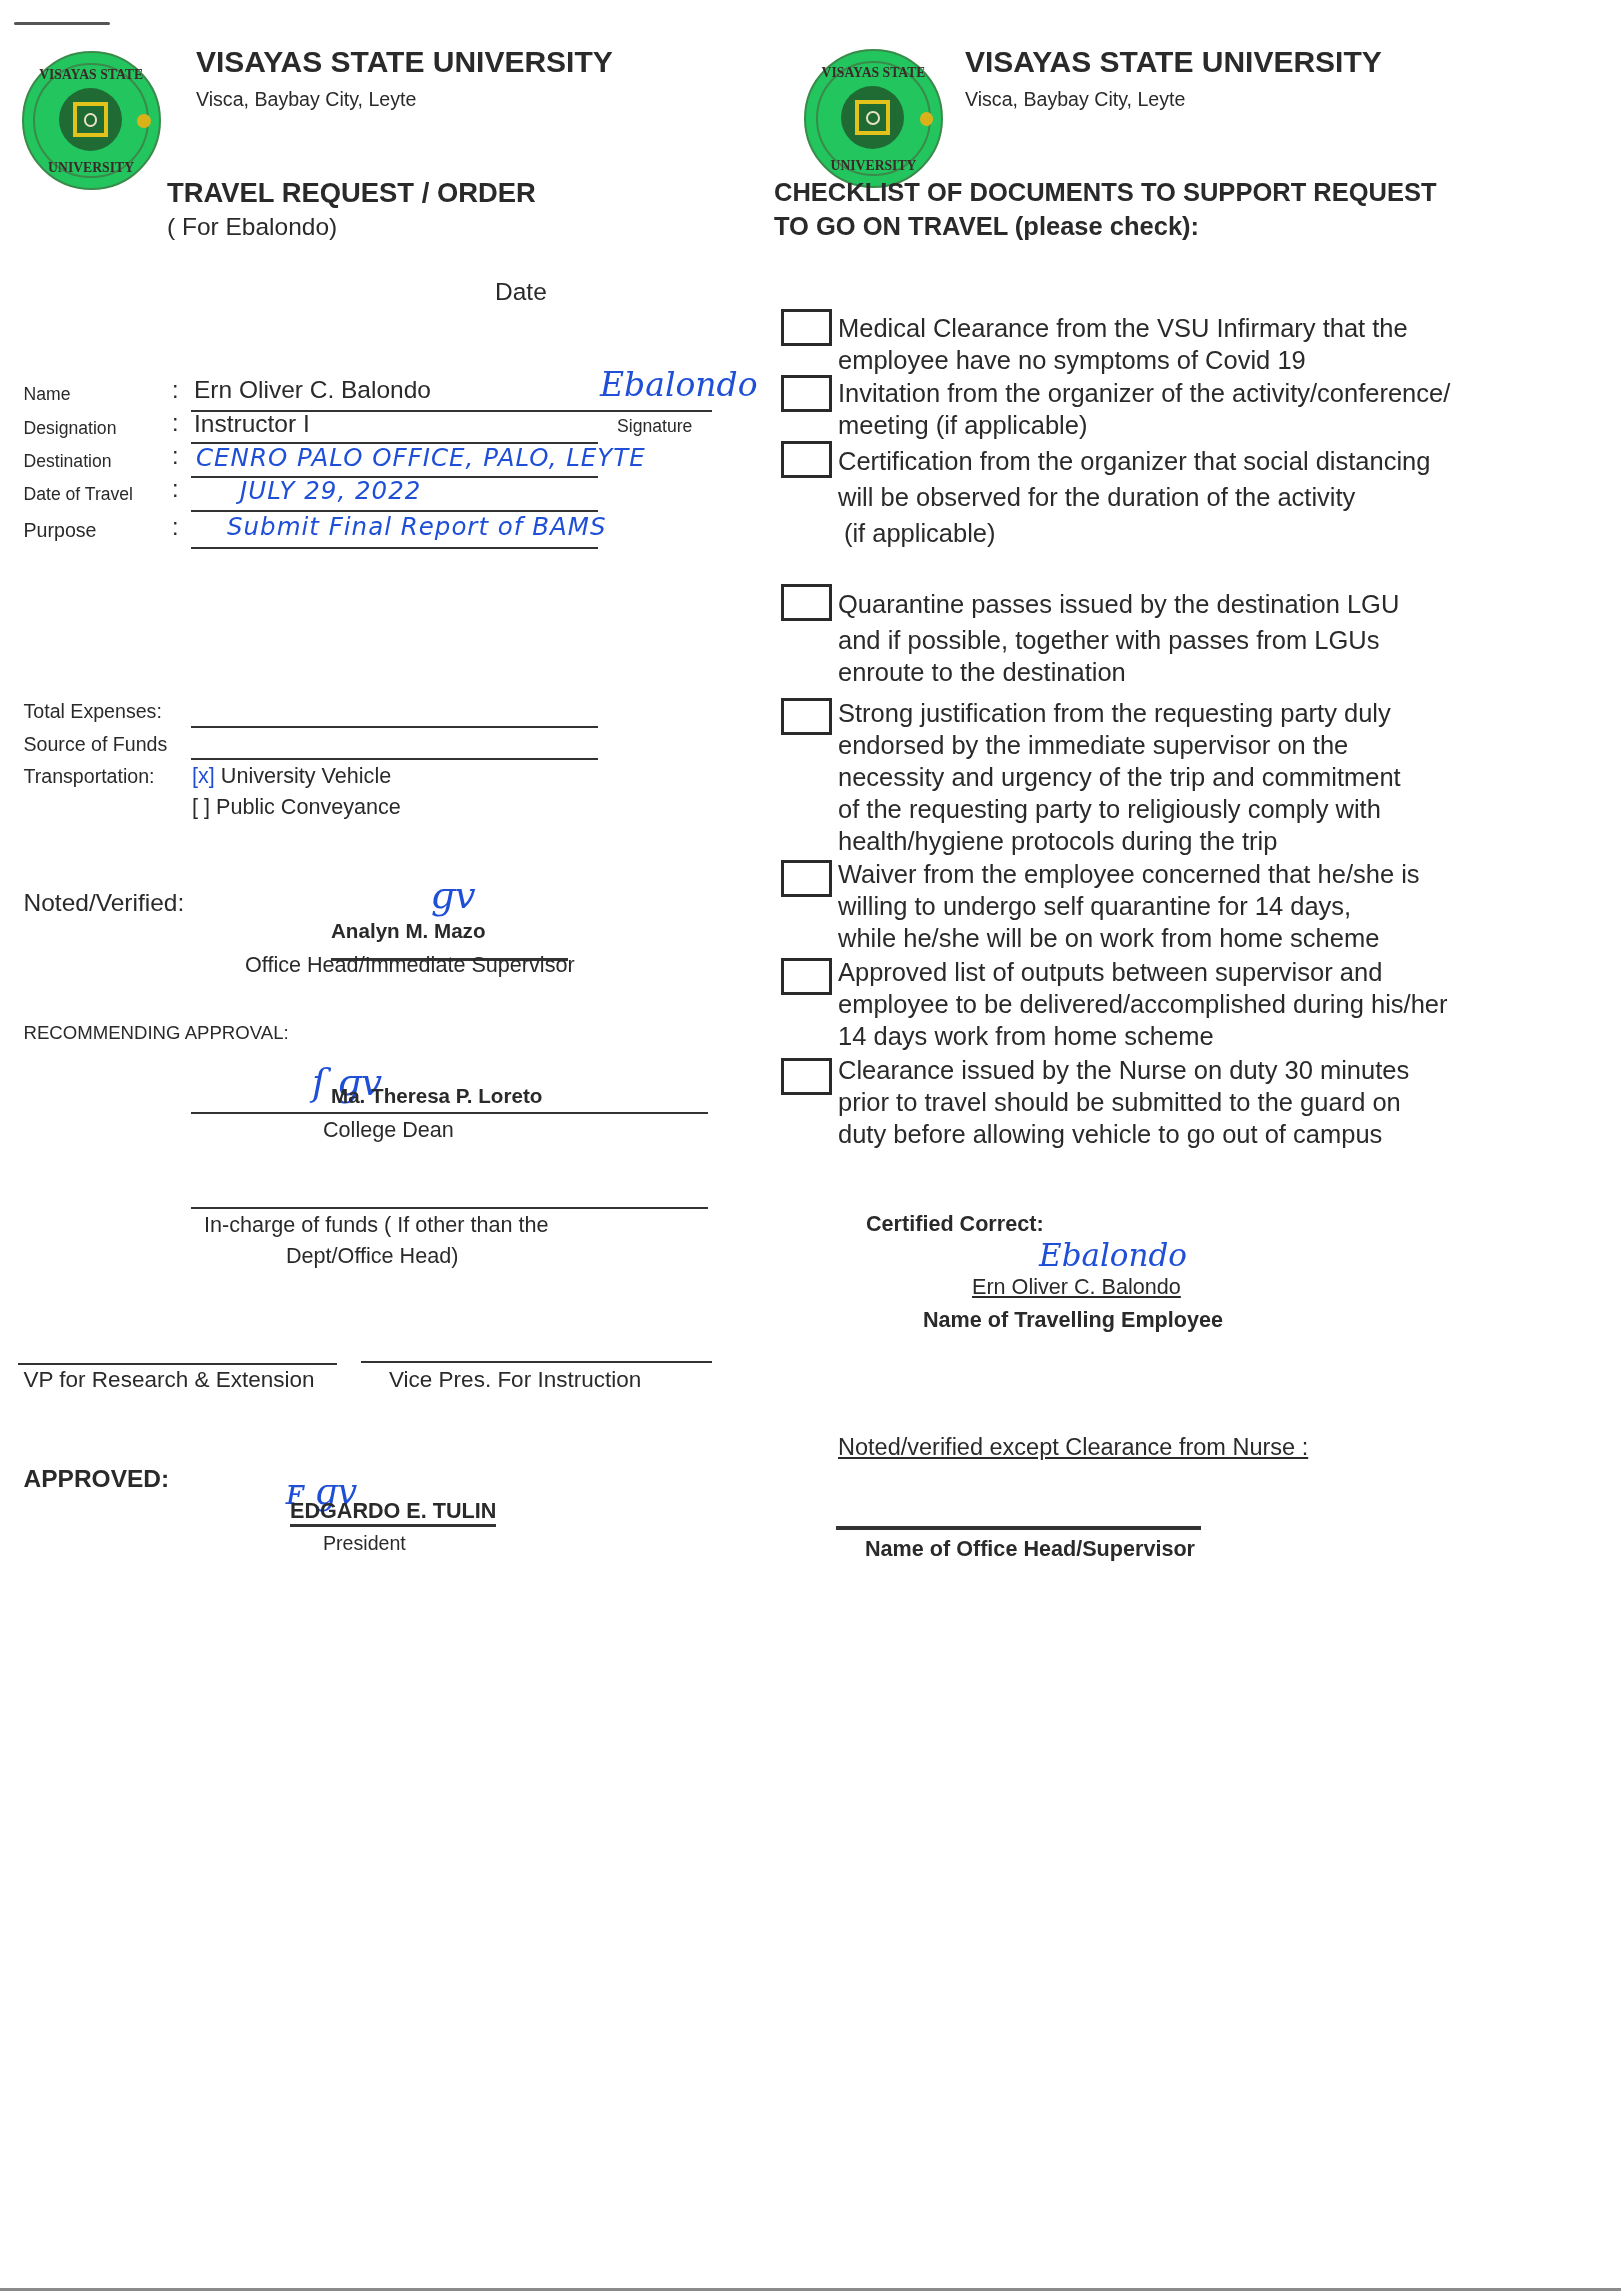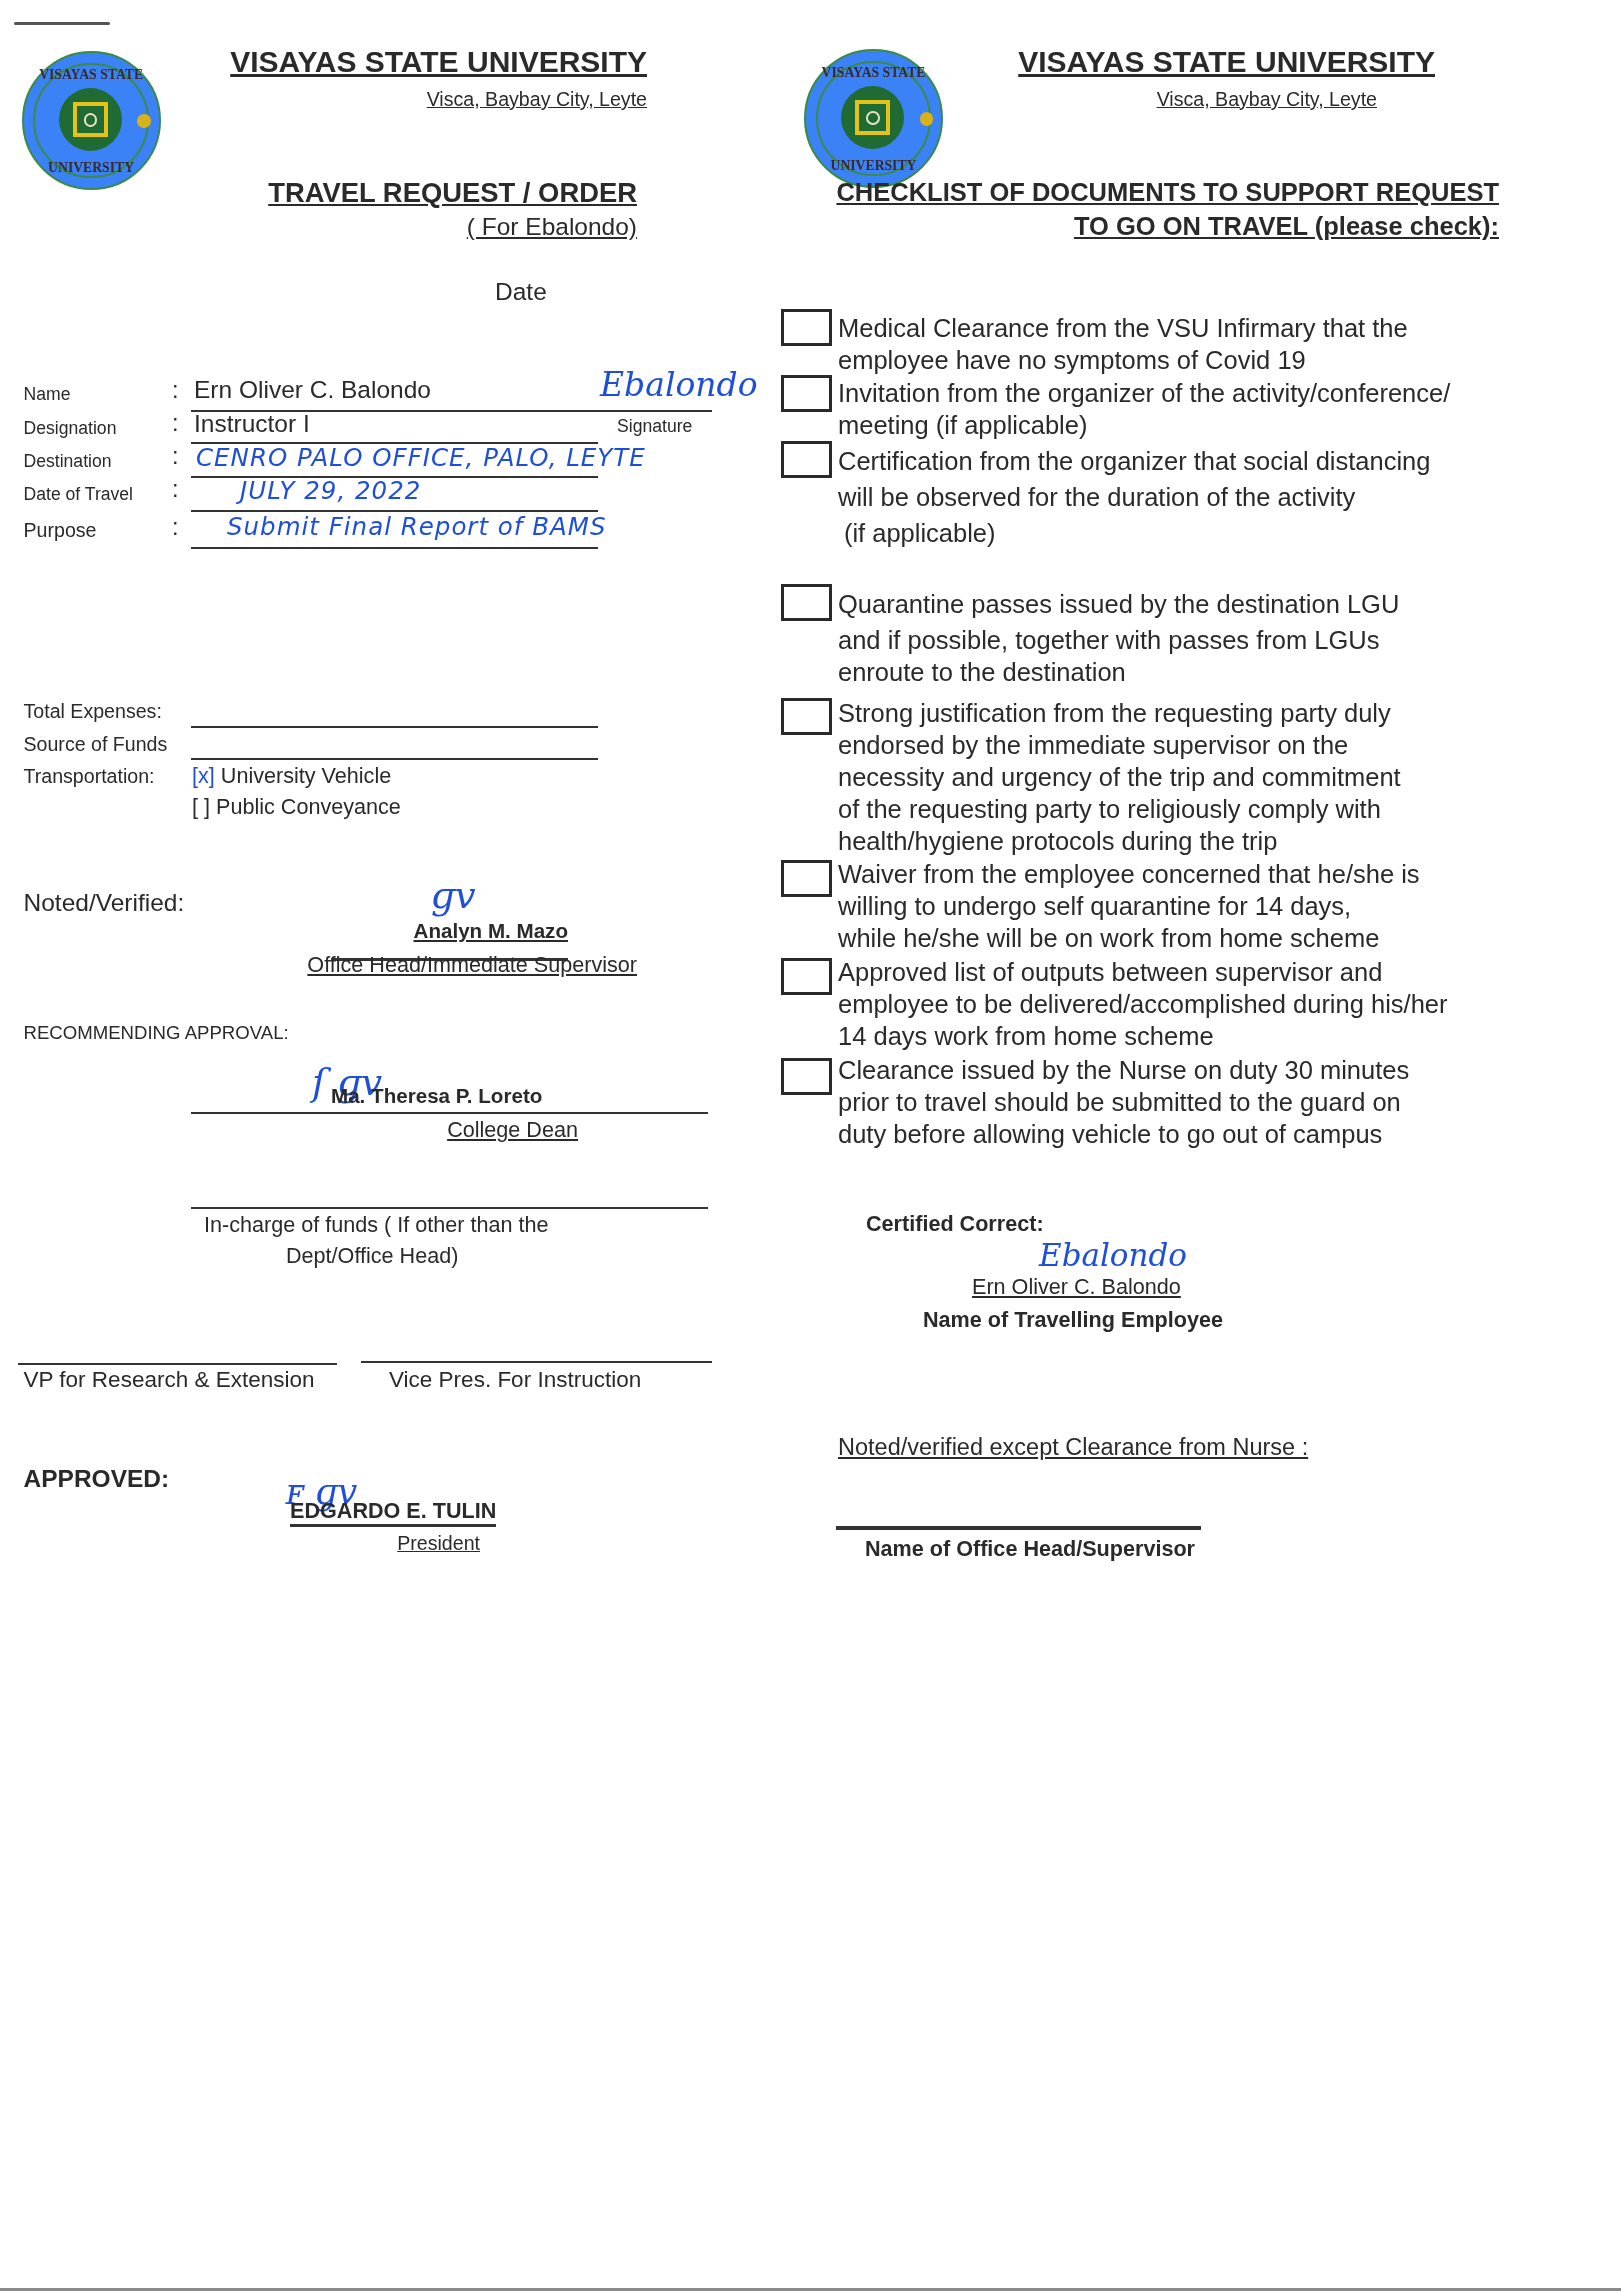--- a/index.html
+++ b/index.html
@@ -1,27 +1,27 @@
 <!DOCTYPE html>
 <html><head>
 <meta charset="utf-8">
 <style>
   html, body { margin: 0; padding: 0; background: #ffffff; }
   body { width: 1621px; height: 2292px; position: relative; overflow: hidden;
          font-family: "Liberation Sans", "DejaVu Sans", sans-serif; color: #2a2a2a; }
   .abs { position: absolute; }
   .bold { font-weight: bold; }
-  .center { text-align: right; text-decoration: underline; }
+  .center { text-align: left; }
   .hand { font-family: "DejaVu Sans", sans-serif; color: #1f4fd6; font-style: italic; letter-spacing: 1px; }
   .uline { border-bottom: 3.9px solid #333; }
   .thinline { position: absolute; height: 0; border-top: 2.9px solid #333; }
   .cbox { position: absolute; width: 45px; height: 31px; border: 3.9px solid #2a2a2a; background: #fff; }
   .cb-text { position: absolute; left: 838px; font-size: 25.5px; line-height: 32px; color: #2a2a2a; }
   .logo { position: absolute; width: 139px; height: 139px; border-radius: 50%;
-          border: 2.9px solid #3a8a4a; background: #3b82f6; box-sizing: border-box; }
+          border: 2.9px solid #3a8a4a; background: #22c55e; box-sizing: border-box; }
   .logo .ring { position: absolute; left: 9.8px; top: 9.8px; right: 9.8px; bottom: 9.8px; border-radius: 50%;
                 border: 2px solid #3a8a4a; }
   .logo .inner { position: absolute; left: 35px; top: 35px; width: 63px; height: 63px; border-radius: 50%;
                  background: #1f6b33; }
   .logo .sq { position: absolute; left: 49px; top: 49px; width: 35px; height: 35px; border: 4.9px solid #e3c21c;
               box-sizing: border-box; background: #1f6b33; }
   .logo .dot { position: absolute; left: 60px; top: 60px; width: 13.7px; height: 13.7px; border-radius: 50%;
                border: 2.9px solid #e8e2c0; box-sizing: border-box; }
   .logo .sun { position: absolute; right: 7.8px; top: 61px; width: 13.7px; height: 13.7px; border-radius: 50%; background: #d9b21a; }
   .logo .txt-top { position: absolute; left: 0; right: 0; top: 13.7px; text-align: center; font-size: 13.7px; font-weight: bold; color: #3a2a2a; font-family: "Liberation Serif", serif; }

